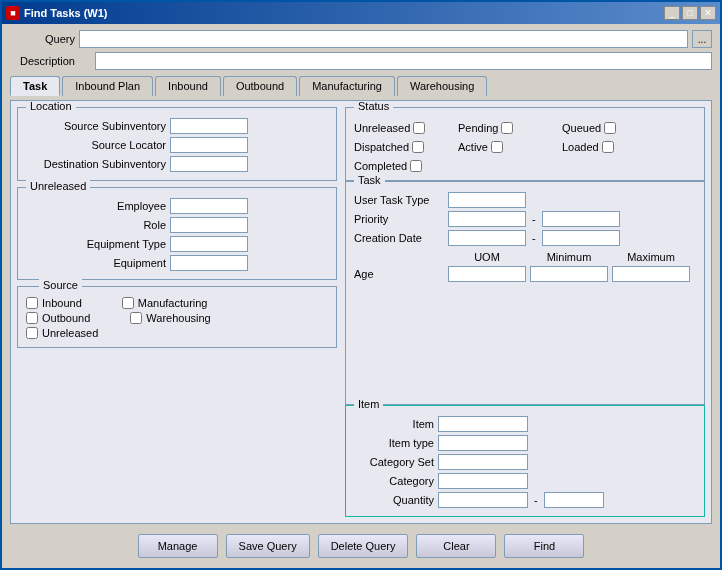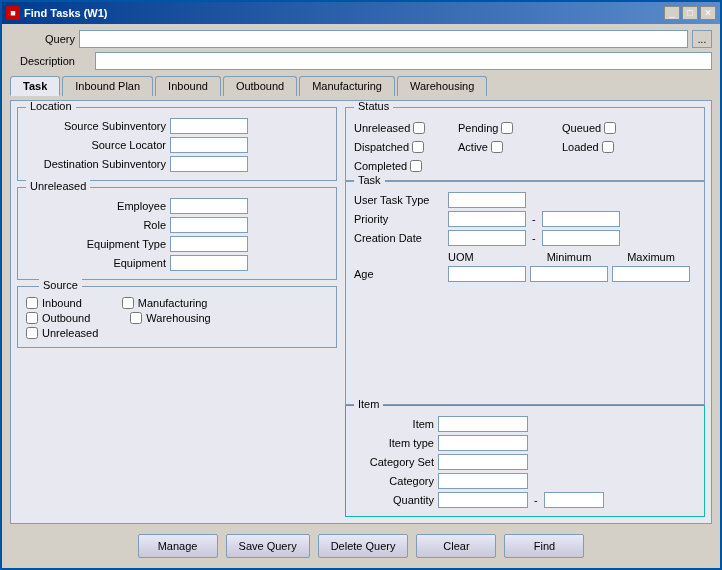--- a/index.html
+++ b/index.html
@@ -497,21 +497,21 @@
             </div>
             <div class="task-row">
               <span class="task-label">Creation Date</span>
               <input class="task-input" type="text" style="">
               <span class="dash">-</span>
               <input class="task-input" type="text" style="">
             </div>
 
             <div style="display:flex; align-items:center; gap:4px; margin-top:2px;">
               <span style="width:90px; flex-shrink:0;"></span>
-              <span style="width:78px; font-size:11px;">UOM</span>
+              <span style="width:78px; text-align:center; font-size:11px;">UOM</span>
               <span style="width:78px; text-align:center; font-size:11px;">Minimum</span>
               <span style="width:78px; text-align:center; font-size:11px;">Maximum</span>
             </div>
             <div class="task-row">
               <span class="task-label">Age</span>
               <input class="task-input" type="text" style="">
               <input class="task-input" type="text" style="">
               <input class="task-input" type="text" style="">
             </div>
           </div>

